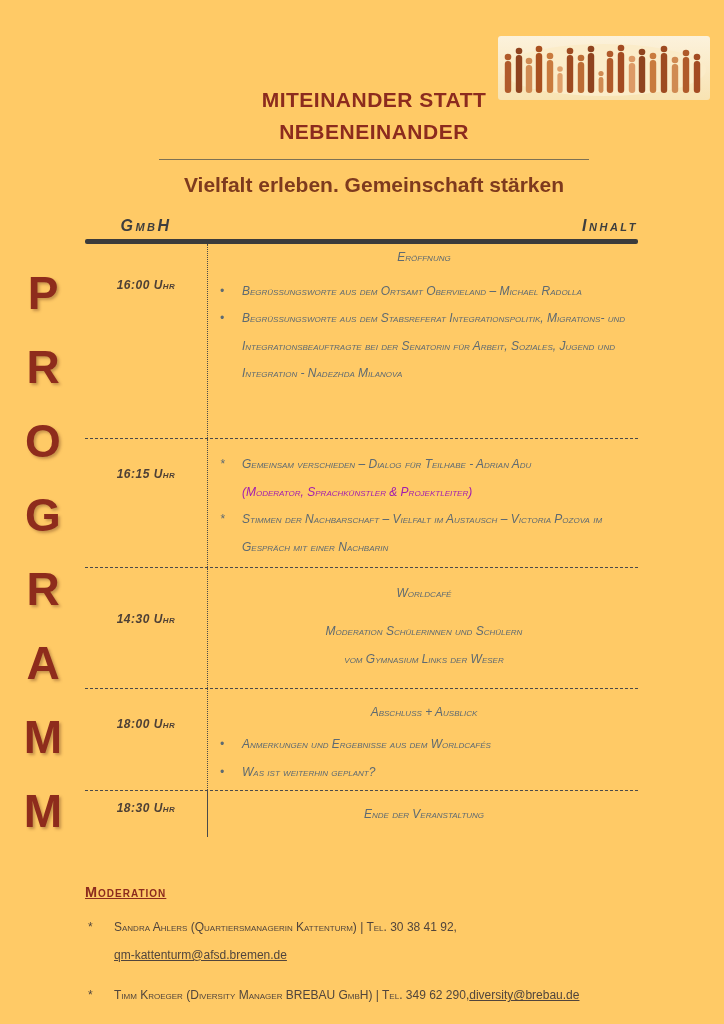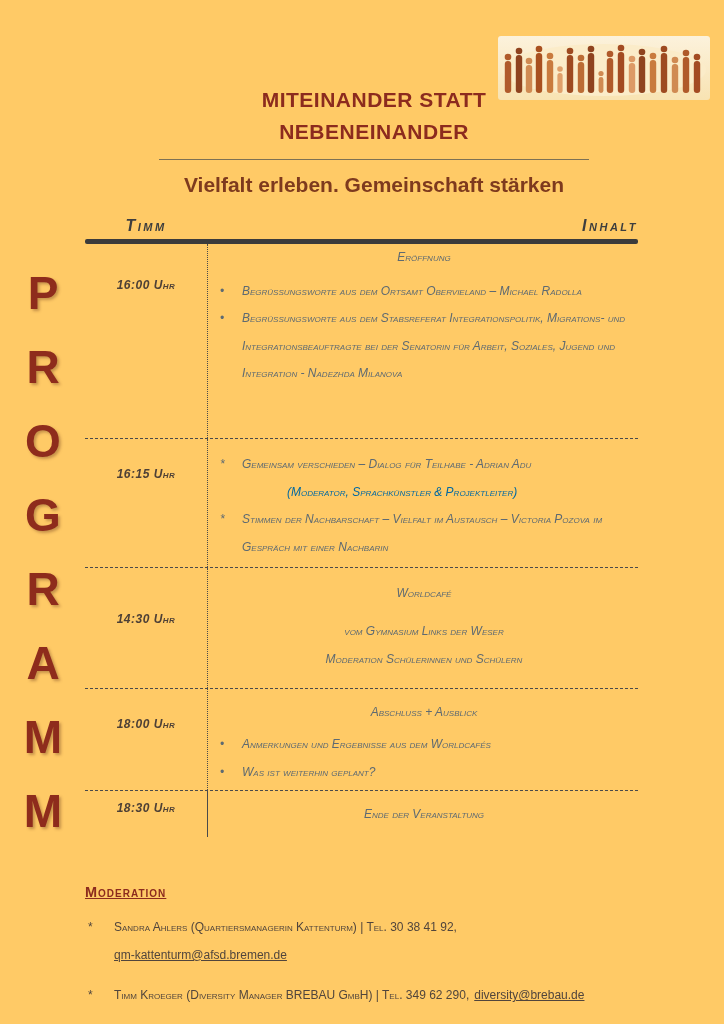--- a/index.html
+++ b/index.html
@@ -51,31 +51,31 @@
 
   .session-heading { text-align:center; }
   .row-1600 .session-heading { margin-bottom:6px; }
   .row-1630 .session-heading { margin-bottom:10px; }
   .row-1800 .session-heading { margin-bottom:4px; }
   .center-line { text-align:center; }
 
   .bullet { display:flex; }
   .bullet .mk { width:22px; flex:none; }
   .bullet .tx { flex:1; }
-  .sub-line { display:block; color:#0369a1;margin-left:45px; }
+  .sub-line { display:block; color:#a21caf; }
 
   
   .moderation { margin:46px 0 0 85px; width:600px; }
   .mod-heading { display:inline-block; color:#8C2B1E; font-weight:bold; font-variant:small-caps;
                  font-size:14.5px; letter-spacing:1px; text-decoration:underline;text-align:right; }
   .mod-entry { display:flex; margin-top:13px; color:#51453C; font-variant:small-caps;
                font-size:12px; line-height:2.3; }
   .mod-entry .mk { width:26px; flex:none; padding-left:3px; }
   .mod-entry .tx { flex:1; }
-  .email { font-variant:normal; color:inherit; text-decoration:underline; margin-left:5px; cursor:pointer; }
+  .email { font-variant:normal; color:inherit; text-decoration:underline; cursor:pointer; }
   .email.block { display:block; margin-left:0; }
 </style>
 </head>
 <body>
 
 <div class="page">
 
   <div class="crowd">
     <svg viewBox="0 0 212 64" width="212" height="64">
       <defs>
@@ -178,21 +178,21 @@
     <div class="side-letter">O</div>
     <div class="side-letter">G</div>
     <div class="side-letter">R</div>
     <div class="side-letter">A</div>
     <div class="side-letter">M</div>
     <div class="side-letter">M</div>
   </div>
 
   <div class="schedule">
     <div class="thead">
-      <div class="th-time">Timm</div>
+      <div class="th-time">GmbH</div>
       <div class="th-content">Inhalt</div>
     </div>
     <div class="header-rule"></div>
 
     <div class="row row-1600 dashed">
       <div class="time-col">16:00 Uhr</div>
       <div class="content-col">
         <div class="session-heading">Eröffnung</div>
         <div class="bullet">
           <span class="mk">•</span>
@@ -216,22 +216,22 @@
           <span class="mk">*</span>
           <span class="tx">Stimmen der Nachbarschaft – Vielfalt im Austausch – Victoria Pozova im Gespräch mit einer Nachbarin</span>
         </div>
       </div>
     </div>
 
     <div class="row row-1630 dashed">
       <div class="time-col">14:30 Uhr</div>
       <div class="content-col">
         <div class="session-heading">Worldcafé</div>
+        <div class="center-line">Moderation Schülerinnen und Schülern</div>
         <div class="center-line">vom Gymnasium Links der Weser</div>
-        <div class="center-line">Moderation Schülerinnen und Schülern</div>
       </div>
     </div>
 
     <div class="row row-1800 dashed">
       <div class="time-col">18:00 Uhr</div>
       <div class="content-col">
         <div class="session-heading">Abschluss + Ausblick</div>
         <div class="bullet">
           <span class="mk">•</span>
           <span class="tx">Anmerkungen und Ergebnisse aus dem Worldcafés</span>

